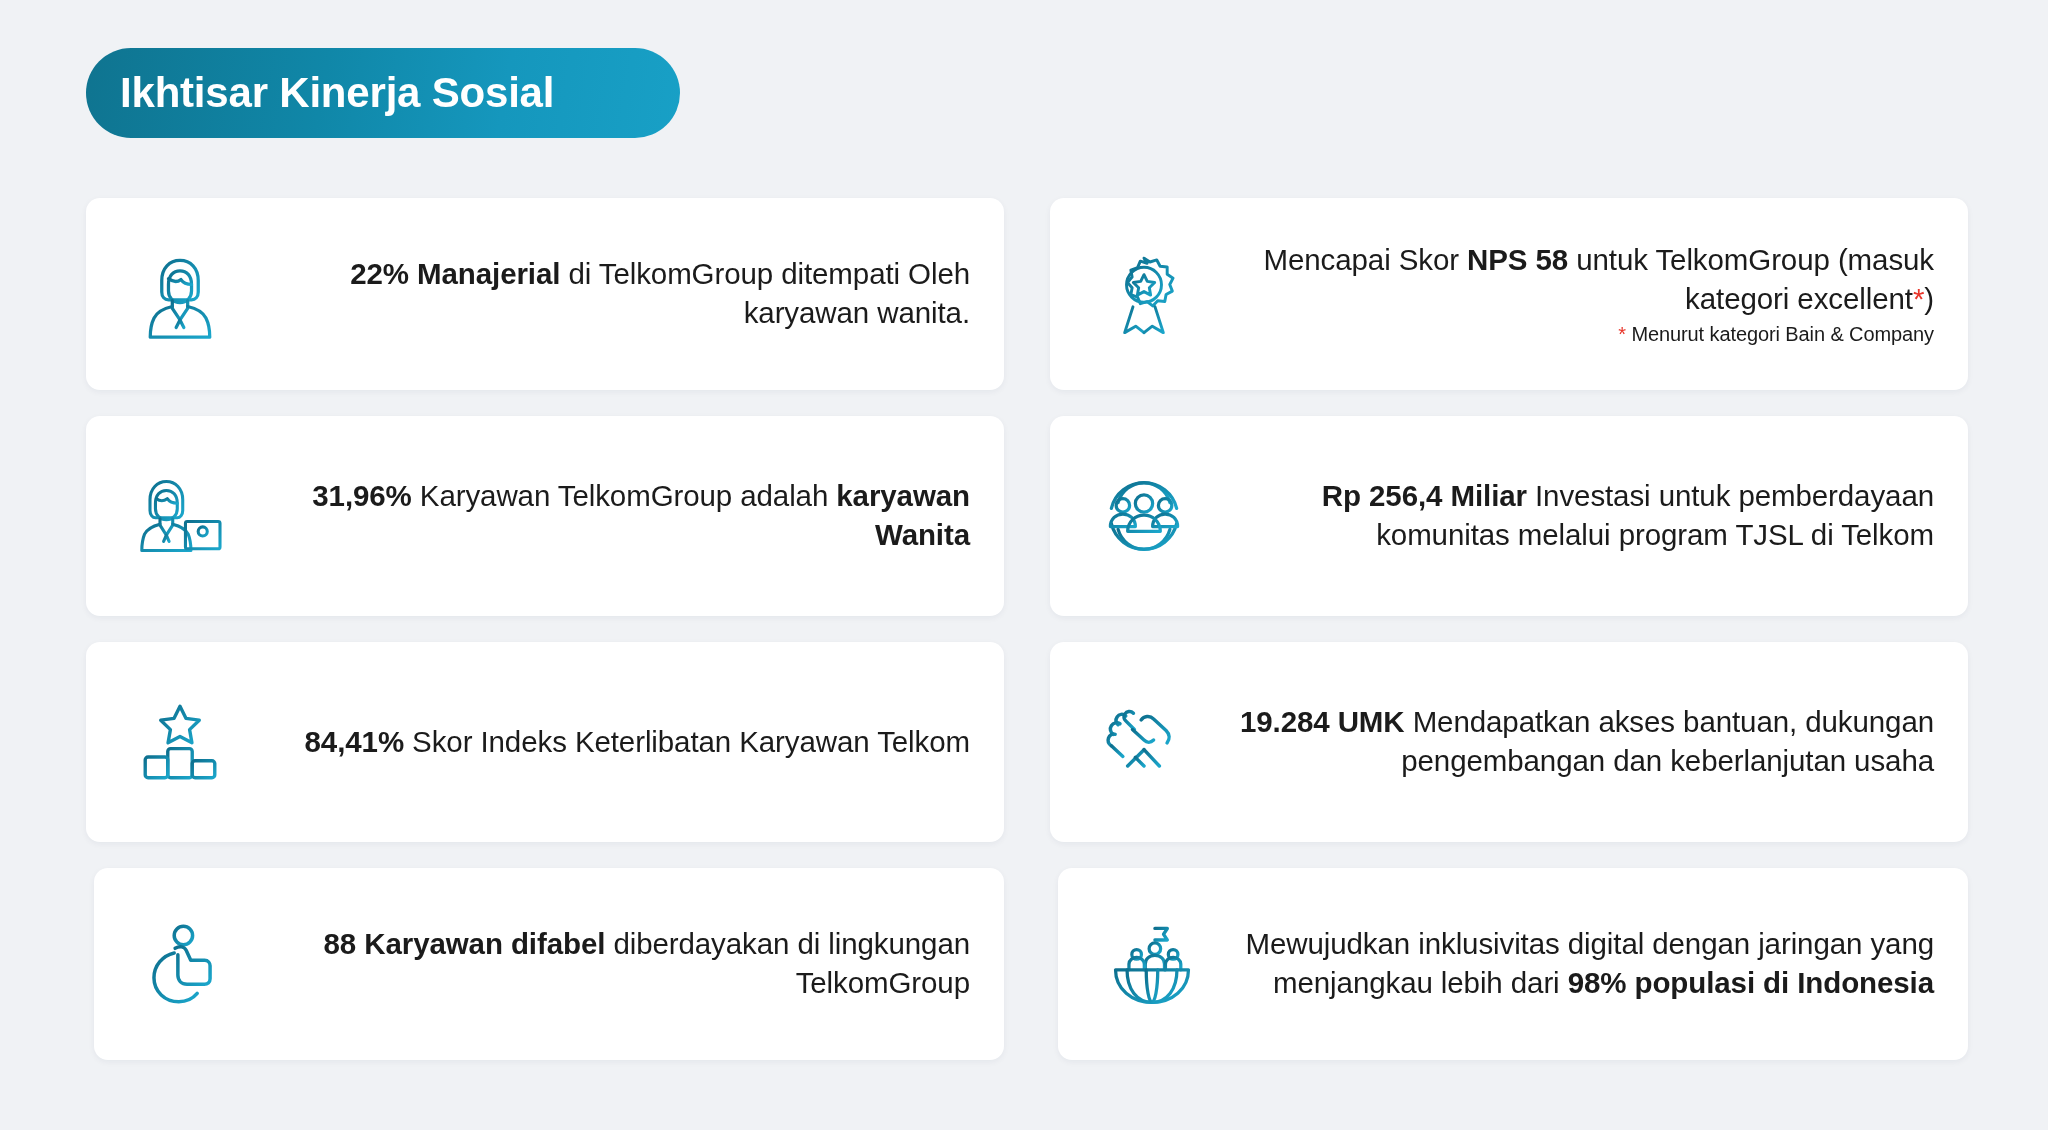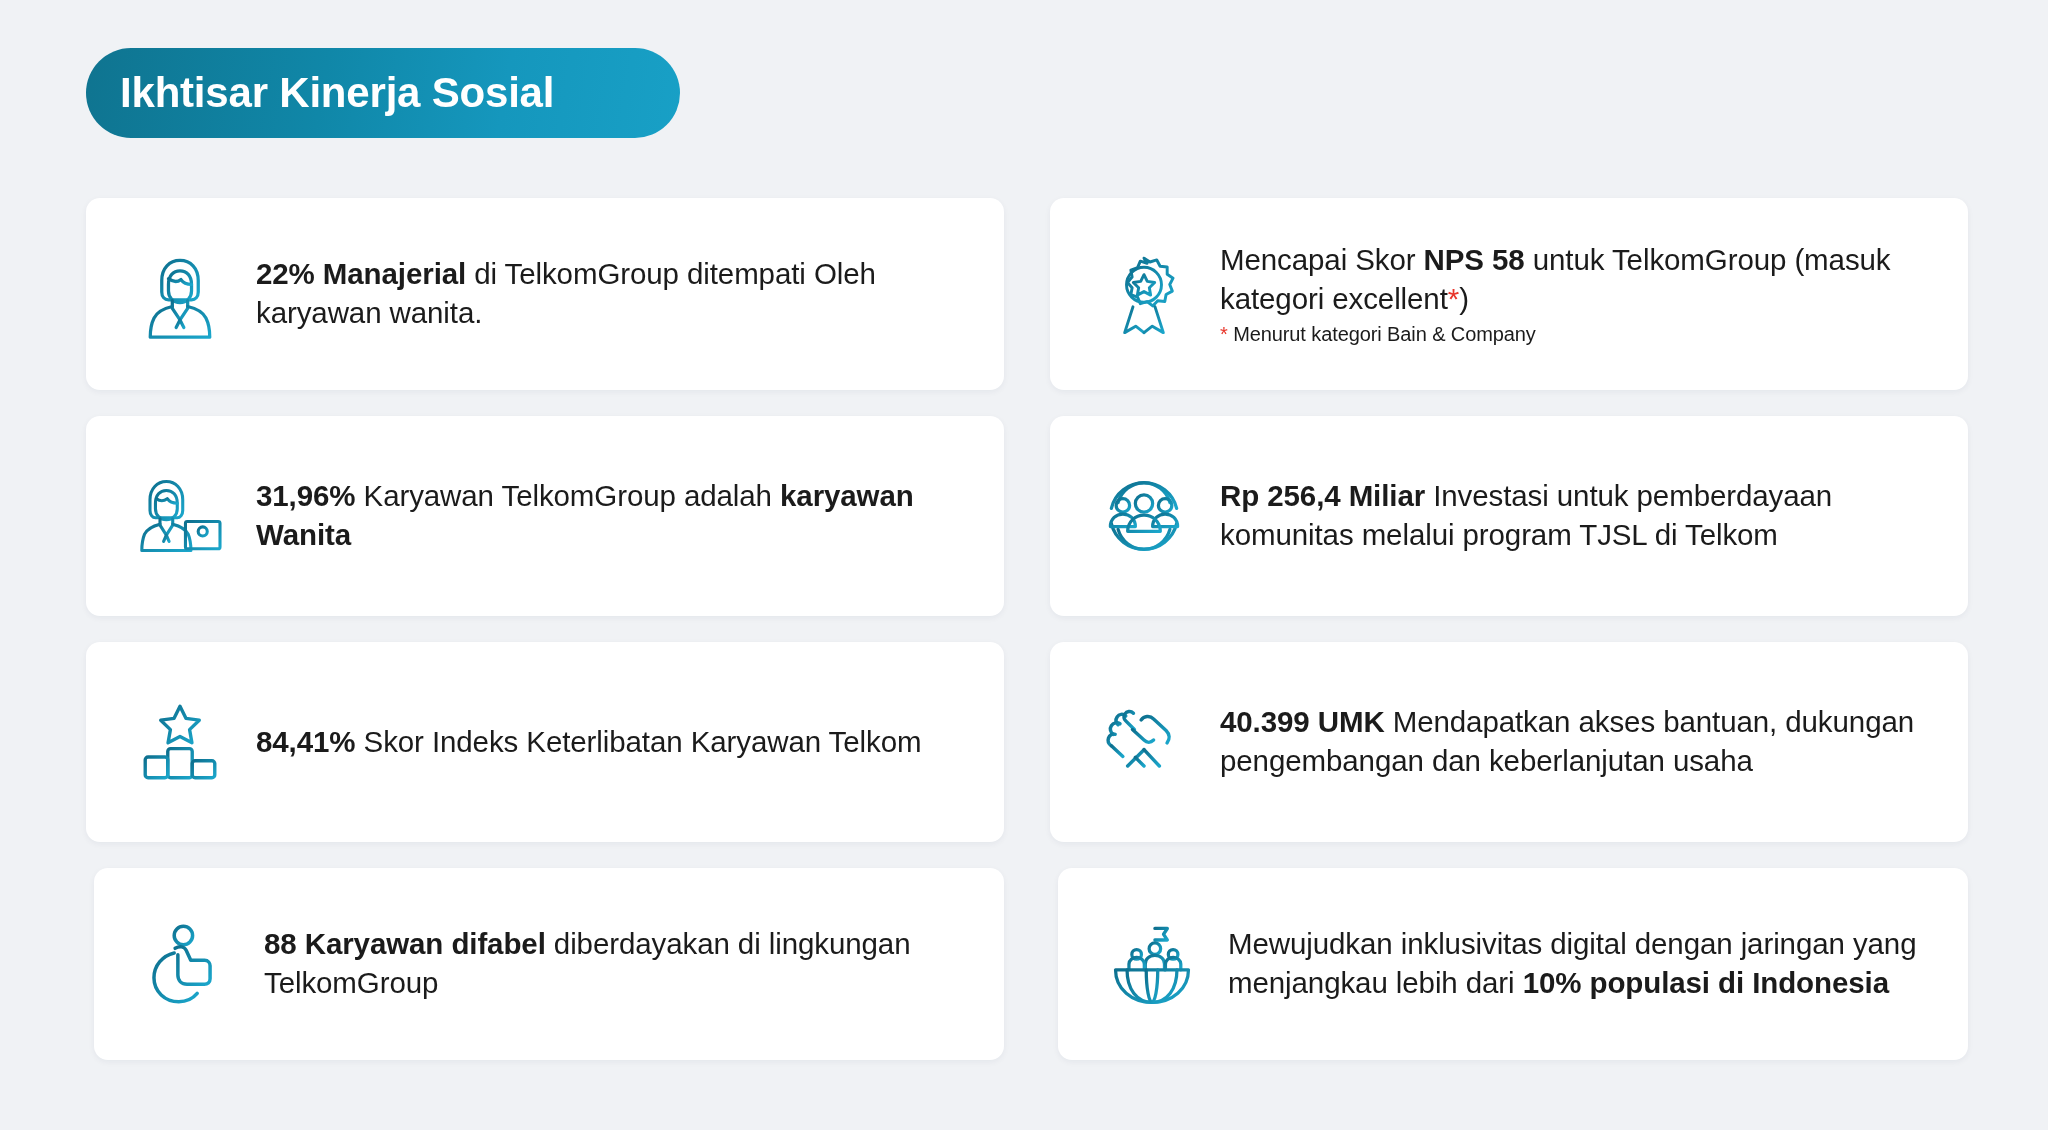--- a/index.html
+++ b/index.html
@@ -42,20 +42,21 @@
   
   .cards {
     position: absolute;
     left: 86px;
     top: 198px;
     width: 1882px;
     display: grid;
     grid-template-columns: 918px 918px;
     column-gap: 46px;
     row-gap: 26px;
+    text-align: right;
   }
   .card {
     background: #ffffff;
     border-radius: 14px;
     box-shadow: 0 2px 6px rgba(25, 45, 70, 0.055);
     display: flex;
     align-items: center;
     padding: 0 34px 0 34px;
     min-height: 192px;
   }
@@ -249,21 +250,21 @@
             <path d="M47 27c3-4 9-5 13-1l13 12c4 4 4 9 1 13"></path>
             <path d="M38 37l12 11c3 3 7 3 10 0"></path>
             <path d="M16 54l12 11"></path>
             <path d="M50 58L33 75"></path>
             <path d="M50 58l16 17"></path>
             <path d="M41 66l9 9"></path>
           </g>
         </svg>
       </div>
       <div class="card-text">
-        <b>40.399 UMK</b><span> Mendapatkan akses bantuan, dukungan pengembangan dan keberlanjutan usaha</span>
+        <b>19.284 UMK</b><span> Mendapatkan akses bantuan, dukungan pengembangan dan keberlanjutan usaha</span>
       </div>
     </div>
 
     <div class="card row4">
       <div class="card-icon">
         <svg width="92" height="92" viewBox="0 0 100 100" fill="none">
           <defs>
             <linearGradient id="g7" x1="0" y1="0" x2="1" y2="1">
               <stop offset="0%" stop-color="#0d6f8e"></stop>
                 <stop offset="100%" stop-color="#1ba7cc"></stop>
@@ -302,18 +303,18 @@
             <path d="M64 56v-6c0-4 4-7 8-7s8 3 8 7v6"></path>
             <path d="M12 56h76c0 20-17 34-38 34S12 76 12 56z"></path>
             <path d="M24 56c0 20 10 34 26 34s26-14 26-34"></path>
             <path d="M44 56c0 20 3 34 6 34s6-14 6-34"></path>
             <path d="M15 70h70"></path>
             <path d="M24 82h52"></path>
           </g>
         </svg>
       </div>
       <div class="card-text">
-        <span>Mewujudkan inklusivitas digital dengan jaringan yang menjangkau lebih dari </span><b>10% populasi di Indonesia</b>
+        <span>Mewujudkan inklusivitas digital dengan jaringan yang menjangkau lebih dari </span><b>98% populasi di Indonesia</b>
       </div>
     </div>
 
   </div>
 </div>
 
 </body></html>

